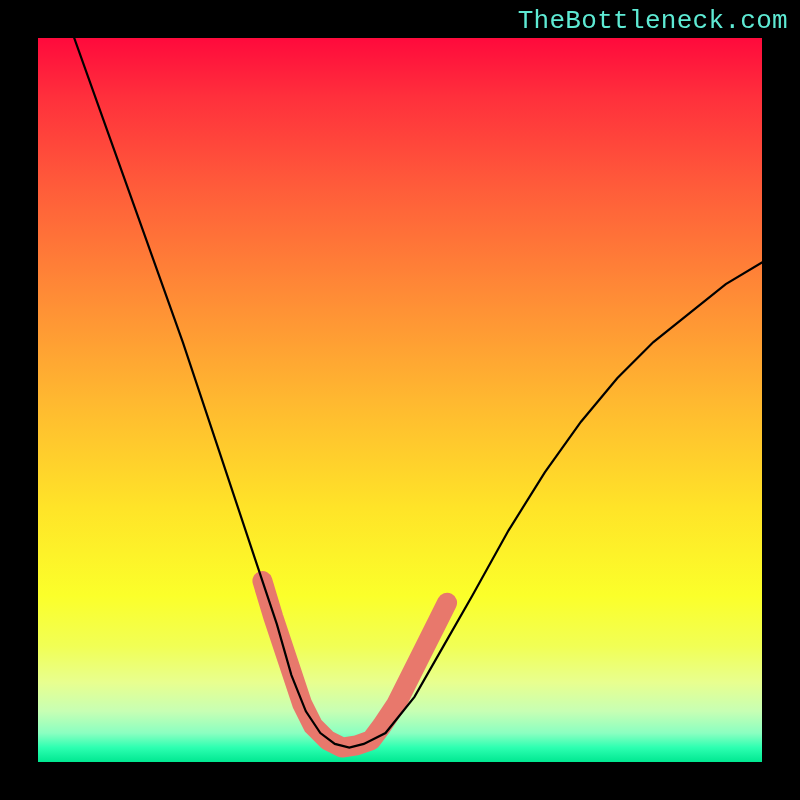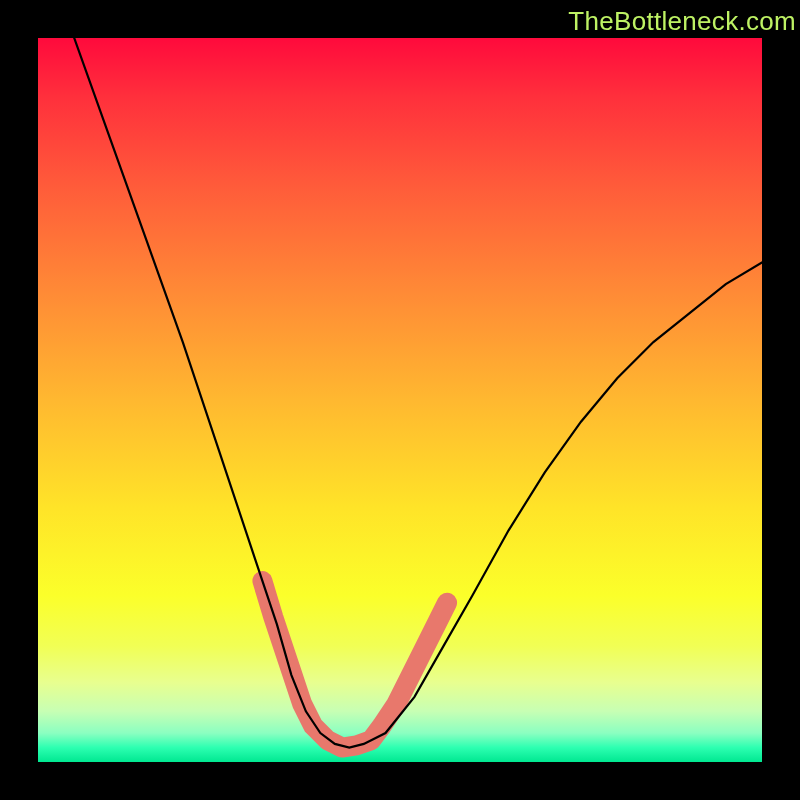--- a/index.html
+++ b/index.html
@@ -29,24 +29,24 @@
       #e8ff8f 89%,
       #c7ffb4 93%,
       #8bffc1 96%,
       #2dffb1 98%,
       #00e891 100%
     );
   }
   .watermark {
     position: absolute;
     top: 6px;
-    right: 4px;
-    font-family: Liberation Sans, sans-serif;
+    right: 12px;
+    font-family: Liberation Mono, monospace;
     font-size: 26px;
-    color: #bef264;
+    color: #5eead4;
     letter-spacing: 0.3px;
     user-select: none;
   }
   svg.overlay {
     position: absolute;
     inset: 0;
     width: 724px;
     height: 724px;
     display: block;
   }

